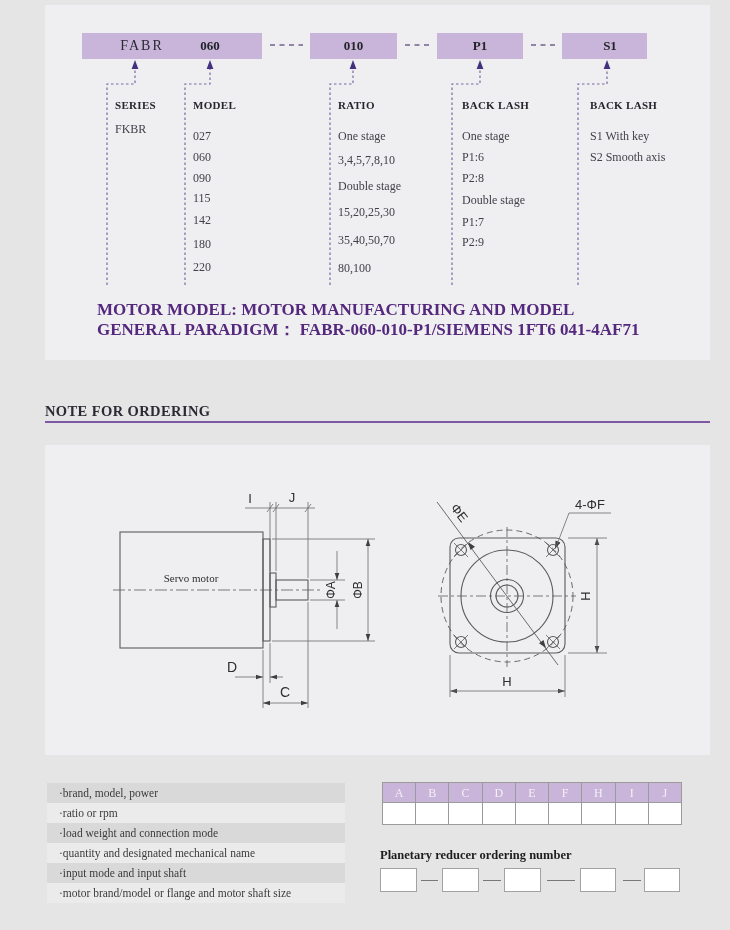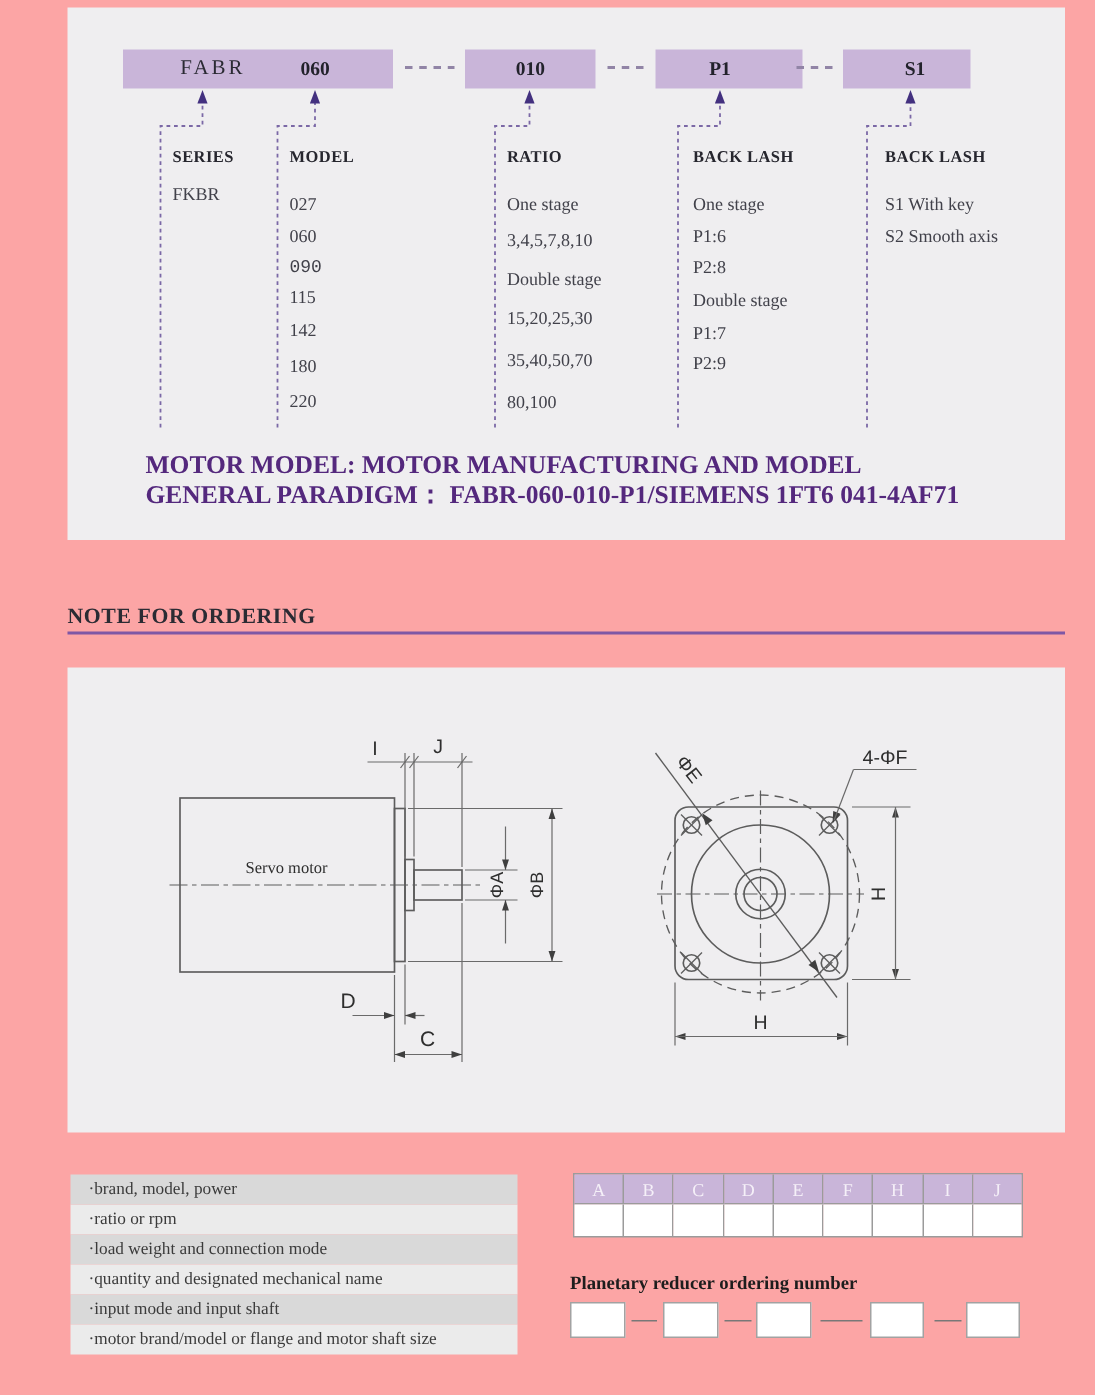--- a/index.html
+++ b/index.html
@@ -1,16 +1,16 @@
 <!DOCTYPE html>
 <html><head>
 <meta charset="utf-8">
 <style>
   html,body{margin:0;padding:0;background:#fff;}
-  #page{position:relative;width:730px;height:930px;background:#fca5a5;overflow:hidden;
+  #page{position:relative;width:730px;height:930px;background:#e5e5e5;overflow:hidden;
         font-family:"Liberation Serif",serif;}
   .abs{position:absolute;}
   .panel{position:absolute;background:#efeef0;}
   .codebox{position:absolute;top:33px;height:26px;background:#c9b5d9;}
   .codebox .cc{position:absolute;top:0;height:26px;line-height:26px;text-align:center;
         font-weight:bold;font-size:13px;color:#22222b;}
   .codebox .series-font{font-weight:normal;font-size:14px;letter-spacing:2px;color:#2a2a33;}
   .colhead{position:absolute;font-weight:bold;font-size:11px;color:#26262e;letter-spacing:.3px;white-space:nowrap;}
   .colitem{position:absolute;font-size:12px;color:#41414a;white-space:nowrap;}
   .purple-note{position:absolute;left:97px;font-weight:bold;font-size:17px;color:#54287d;white-space:nowrap;}
@@ -43,21 +43,21 @@
 
   <div class="panel" style="left:45px;top:5px;width:665px;height:355px;"></div>
 
   <div class="codebox" style="left:82px;width:180px;">
     <span class="cc series-font" style="left:28px;width:64px;">FABR</span>
     <span class="cc" style="left:108px;width:40px;">060</span>
   </div>
   <div class="codebox" style="left:310px;width:87px;">
     <span class="cc" style="left:0;width:87px;">010</span>
   </div>
-  <div class="codebox" style="left:437px;width:98px;">
+  <div class="codebox" style="left:437px;width:86px;">
     <span class="cc" style="left:0;width:86px;">P1</span>
   </div>
   <div class="codebox" style="left:562px;width:85px;">
     <span class="cc" style="left:0;width:96px;">S1</span>
   </div>
 
   <svg class="abs" style="left:45px;top:5px;" width="665" height="355" viewBox="0 0 665 355">
     <g stroke="#7b68a6" stroke-width="1.2" fill="none" stroke-dasharray="2.5,2.5">
       <path d="M62,280 L62,79 L90,79 L90,62"></path>
       <path d="M140,280 L140,79 L165,79 L165,62"></path>
@@ -82,21 +82,21 @@
   <div class="colhead" style="left:115px;top:99px;">SERIES</div>
   <div class="colhead" style="left:193px;top:99px;">MODEL</div>
   <div class="colhead" style="left:338px;top:99px;">RATIO</div>
   <div class="colhead" style="left:462px;top:99px;">BACK LASH</div>
   <div class="colhead" style="left:590px;top:99px;">BACK LASH</div>
 
   <div class="colitem" style="left:115px;top:122px;">FKBR</div>
 
   <div class="colitem" style="left:193px;top:129px;">027</div>
   <div class="colitem" style="left:193px;top:150px;">060</div>
-  <div class="colitem" style="left:193px;top:171px;font-family:Liberation Mono, monospace;">090</div>
+  <div class="colitem" style="left:193px;top:171px;">090</div>
   <div class="colitem" style="left:193px;top:191px;">115</div>
   <div class="colitem" style="left:193px;top:213px;">142</div>
   <div class="colitem" style="left:193px;top:237px;">180</div>
   <div class="colitem" style="left:193px;top:260px;">220</div>
 
   <div class="colitem" style="left:338px;top:129px;">One stage</div>
   <div class="colitem" style="left:338px;top:153px;">3,4,5,7,8,10</div>
   <div class="colitem" style="left:338px;top:179px;">Double stage</div>
   <div class="colitem" style="left:338px;top:205px;">15,20,25,30</div>
   <div class="colitem" style="left:338px;top:233px;">35,40,50,70</div>

